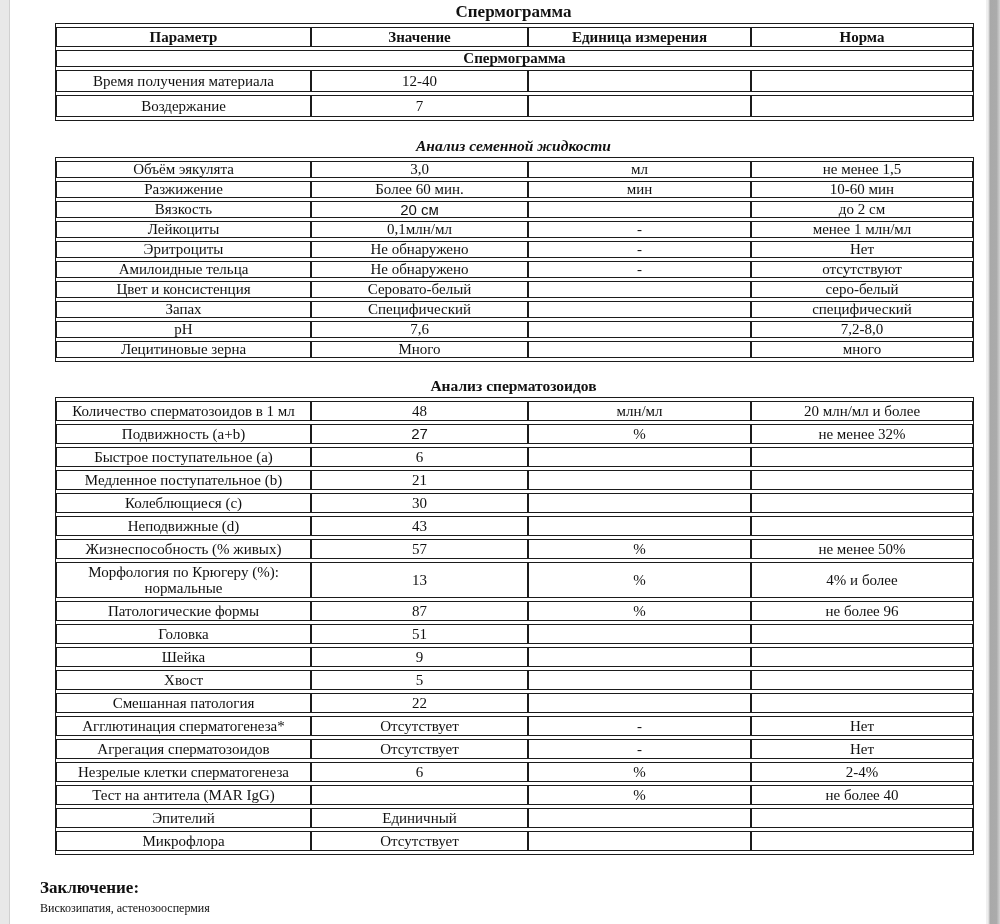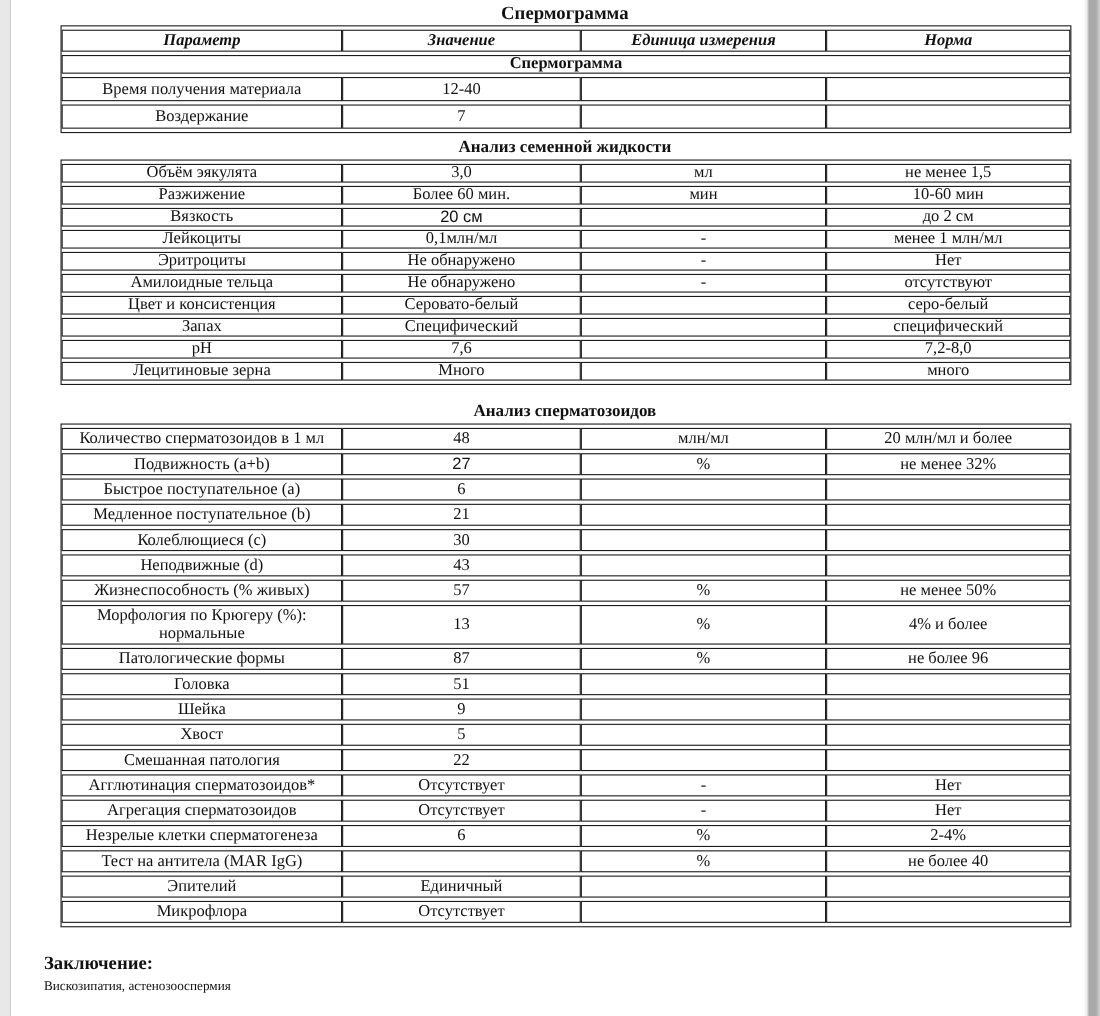--- a/index.html
+++ b/index.html
@@ -36,31 +36,31 @@
     table-layout: fixed;
   }
   td, th {
     border: 1px solid var(--border);
     text-align: center;
     vertical-align: middle;
     font-size: 15px;
     padding: 1px 4px;
     overflow: hidden;
   }
-  th { font-weight: bold; line-height: 16px; font-style: italic; }
+  th { font-weight: bold; line-height: 16px; }
   .section-cell { font-weight: bold; line-height: 15px; padding: 0 4px; }
   .t1 tbody.data td { line-height: 18px; }
   .t2 tbody.data td { line-height: 15px; padding: 0 20px; }
   .t3 tbody.data td { line-height: 16px; padding: 1px 4px; }
   .sans { font-family: "Liberation Sans", sans-serif; }
   .tbl-title {
     font-weight: bold; font-size: 15.5px; text-align: center;
     margin: 0 0 3px 0; line-height: 16px;
   }
-  .gap-t2 { margin-top: 5px; }
+  .gap-t2 { margin-top: 17px; font-style: italic; }
   .gap-t3 { margin-top: 16px; }
   .conclusion {
     margin-top: 22px;
     margin-left: -15px;
   }
   .conclusion-label {
     font-size: 17px; font-weight: bold; line-height: 21px; margin: 0;
   }
   .conclusion-text {
     font-size: 12px; line-height: 20px; margin: 0;
@@ -267,21 +267,21 @@
           <td></td>
           <td></td>
         </tr>
         <tr>
           <td>Смешанная патология</td>
           <td>22</td>
           <td></td>
           <td></td>
         </tr>
         <tr>
-          <td>Агглютинация  сперматозоидов*</td>
+          <td>Агглютинация  сперматогенеза*</td>
           <td>Отсутствует</td>
           <td>-</td>
           <td>Нет</td>
         </tr>
         <tr>
           <td>Агрегация  сперматозоидов</td>
           <td>Отсутствует</td>
           <td>-</td>
           <td>Нет</td>
         </tr>

